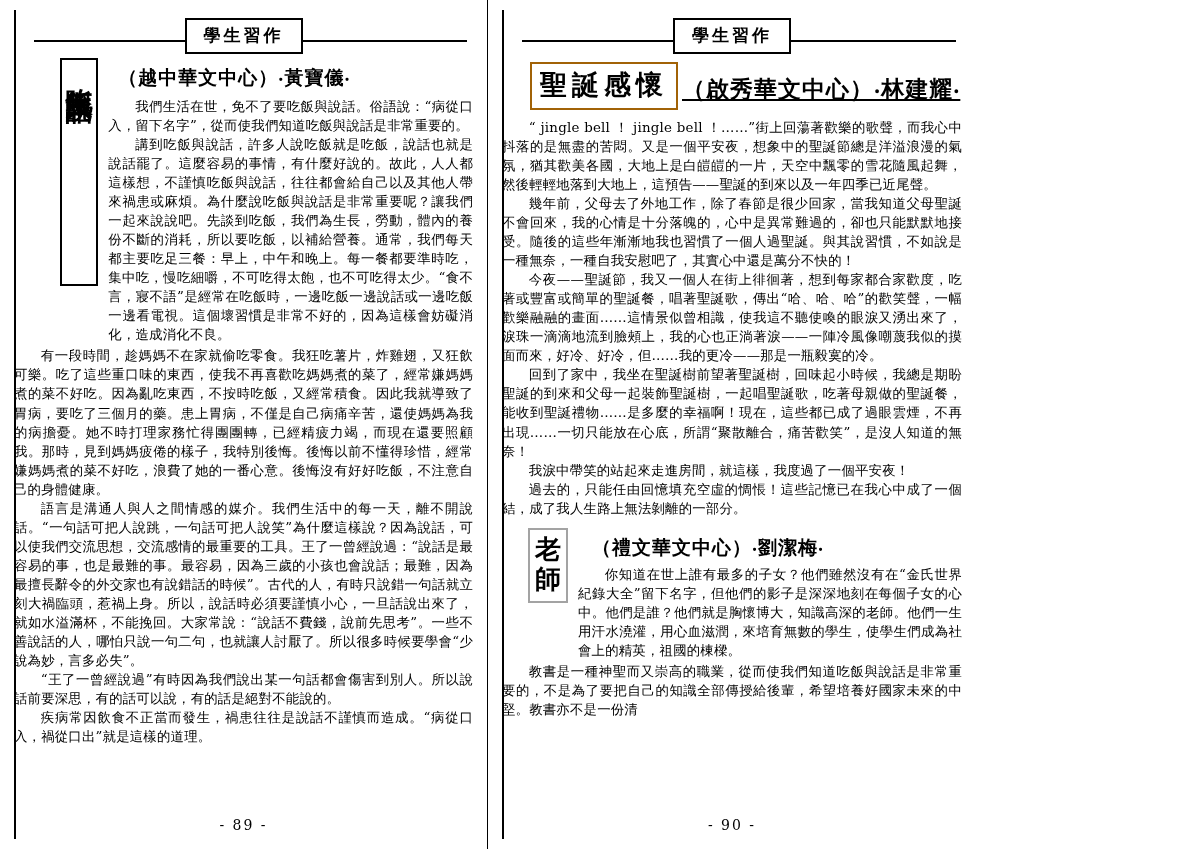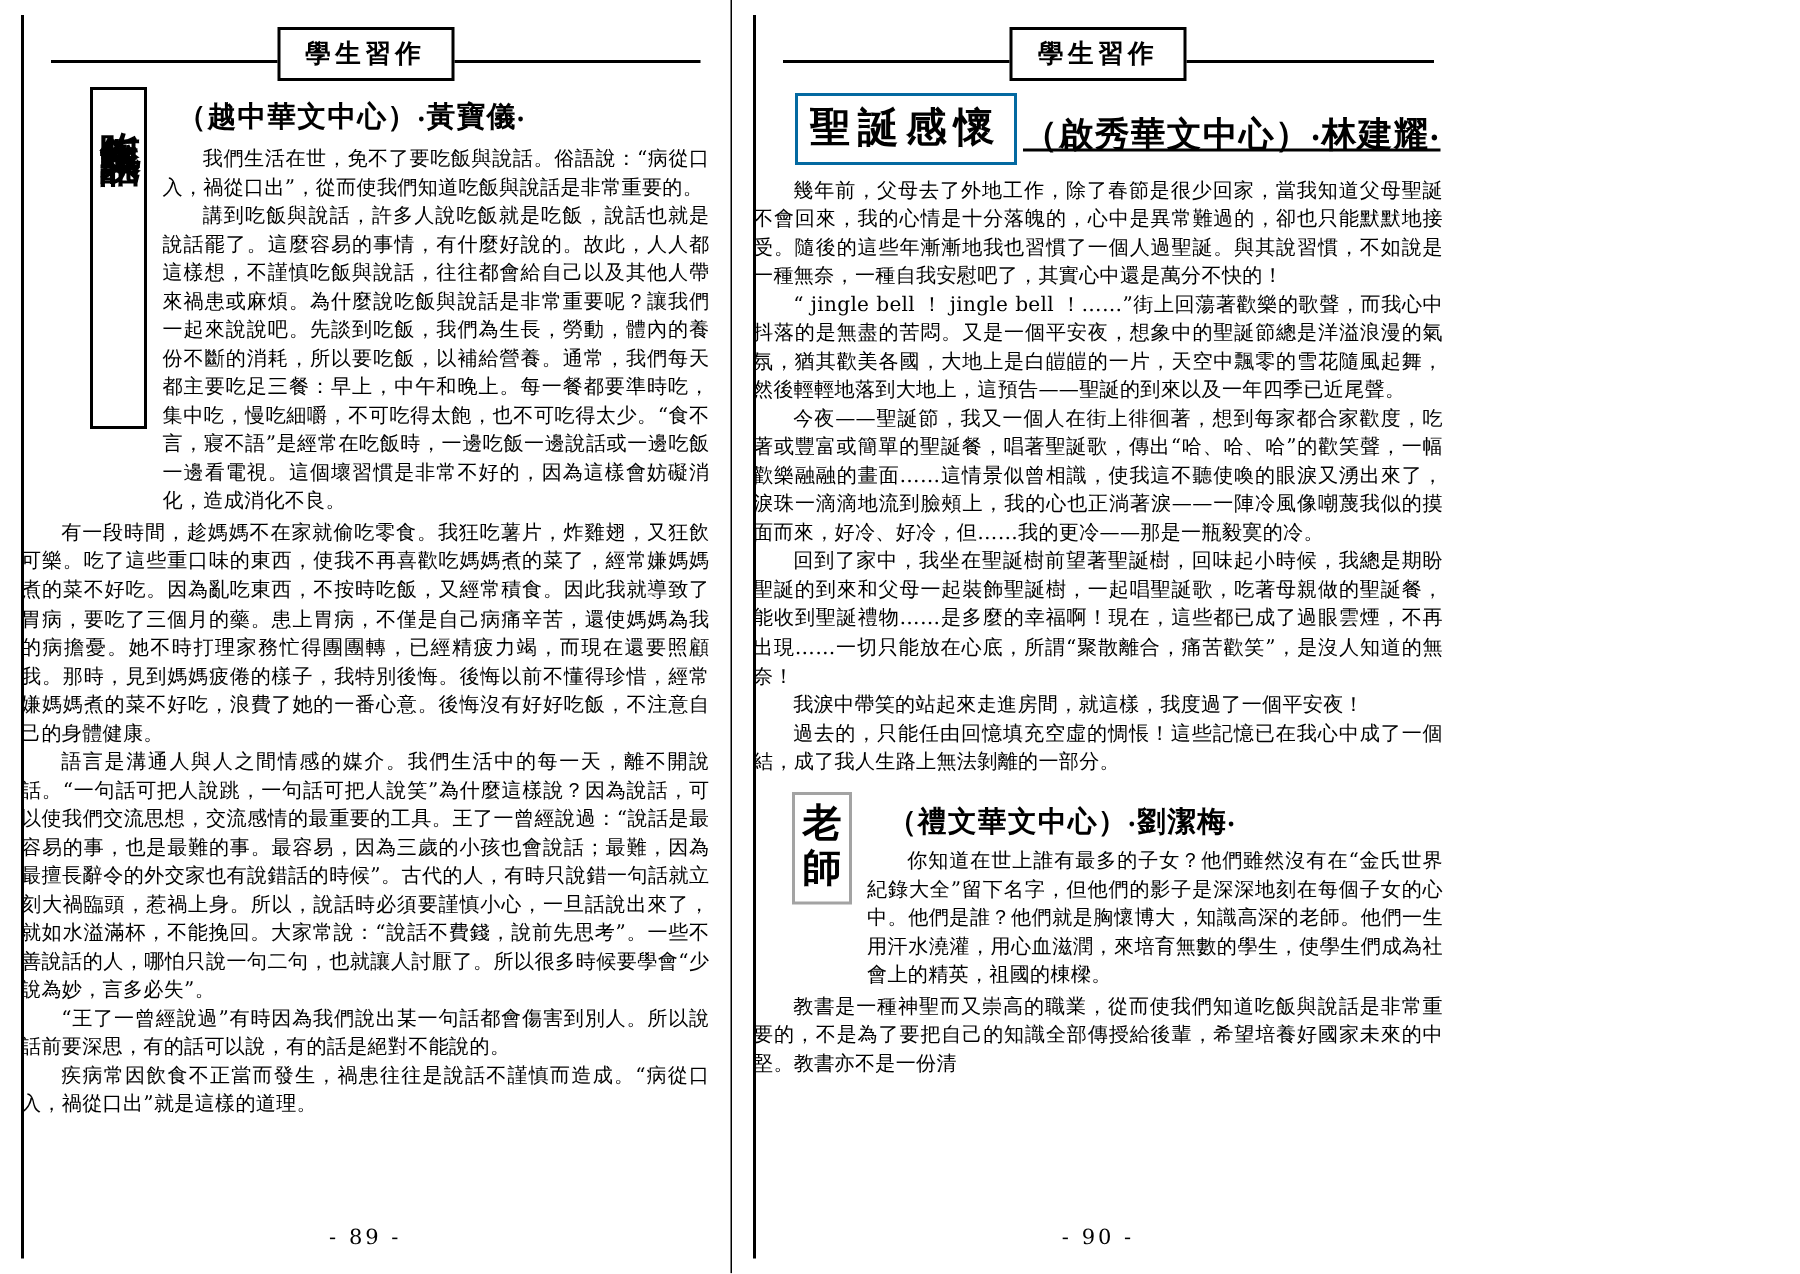--- a/index.html
+++ b/index.html
@@ -74,21 +74,21 @@
     writing-mode: vertical-rl;
     text-orientation: upright;
     letter-spacing: 2px;
     height: 228px;
     margin-left: 46px;
     background: #fff;
   }
 
   
   .htitle-box {
-    border: 2px solid #0369a1;
+    border: 2px solid #a16207;
     padding: 3px 8px 5px 8px;
     font-size: 27px;
     font-weight: bold;
     letter-spacing: 5px;
     margin-left: 28px;
     white-space: nowrap;
     background: #fff;
   }
   .byline {
     font-size: 19px;
@@ -166,21 +166,21 @@
 
       <div class="header-badge">學生習作</div>
       <div class="header-rule" style="margin-top:-14px; margin-left:20px; margin-right:6px;"></div>
 
       <div class="col-wrap" style="margin-top:7px;">
         <div class="title-row">
           <div class="vtitle-box float-title">吃飯與說話</div>
           <div style="flex:1;">
             <div class="byline">（越中華文中心）‧黃寶儀‧</div>
             <div class="body lead-under-title">
-              <p>我們生活在世，免不了要吃飯與說話。俗語說：“病從口入，禍從口出”，從而使我們知道吃飯與說話是非常重要的。</p>
+              <p>我們生活在世，免不了要吃飯與說話。俗語說：“病從口入，留下名字”，從而使我們知道吃飯與說話是非常重要的。</p>
               <p>講到吃飯與說話，許多人說吃飯就是吃飯，說話也就是說話罷了。這麼容易的事情，有什麼好說的。故此，人人都這樣想，不謹慎吃飯與說話，往往都會給自己以及其他人帶來禍患或麻煩。為什麼說吃飯與說話是非常重要呢？讓我們一起來說說吧。先談到吃飯，我們為生長，勞動，體內的養份不斷的消耗，所以要吃飯，以補給營養。通常，我們每天都主要吃足三餐：早上，中午和晚上。每一餐都要準時吃，集中吃，慢吃細嚼，不可吃得太飽，也不可吃得太少。“食不言，寢不語”是經常在吃飯時，一邊吃飯一邊說話或一邊吃飯一邊看電視。這個壞習慣是非常不好的，因為這樣會妨礙消化，造成消化不良。</p>
             </div>
           </div>
         </div>
 
         <div class="body after-title" style="margin-top:2px;">
           <p>有一段時間，趁媽媽不在家就偷吃零食。我狂吃薯片，炸雞翅，又狂飲可樂。吃了這些重口味的東西，使我不再喜歡吃媽媽煮的菜了，經常嫌媽媽煮的菜不好吃。因為亂吃東西，不按時吃飯，又經常積食。因此我就導致了胃病，要吃了三個月的藥。患上胃病，不僅是自己病痛辛苦，還使媽媽為我的病擔憂。她不時打理家務忙得團團轉，已經精疲力竭，而現在還要照顧我。那時，見到媽媽疲倦的樣子，我特別後悔。後悔以前不懂得珍惜，經常嫌媽媽煮的菜不好吃，浪費了她的一番心意。後悔沒有好好吃飯，不注意自己的身體健康。</p>
           <p>語言是溝通人與人之間情感的媒介。我們生活中的每一天，離不開說話。“一句話可把人說跳，一句話可把人說笑”為什麼這樣說？因為說話，可以使我們交流思想，交流感情的最重要的工具。王了一曾經說過：“說話是最容易的事，也是最難的事。最容易，因為三歲的小孩也會說話；最難，因為最擅長辭令的外交家也有說錯話的時候”。古代的人，有時只說錯一句話就立刻大禍臨頭，惹禍上身。所以，說話時必須要謹慎小心，一旦話說出來了，就如水溢滿杯，不能挽回。大家常說：“說話不費錢，說前先思考”。一些不善說話的人，哪怕只說一句二句，也就讓人討厭了。所以很多時候要學會“少說為妙，言多必失”。</p>
           <p>“王了一曾經說過”有時因為我們說出某一句話都會傷害到別人。所以說話前要深思，有的話可以說，有的話是絕對不能說的。</p>
           <p>疾病常因飲食不正當而發生，禍患往往是說話不謹慎而造成。“病從口入，禍從口出”就是這樣的道理。</p>
@@ -195,22 +195,22 @@
 
       <div class="header-badge">學生習作</div>
       <div class="header-rule" style="margin-top:-14px; margin-left:20px; margin-right:6px;"></div>
 
       <div class="title-row" style="margin-top:20px;">
         <div class="htitle-box">聖誕感懷</div>
         <div class="byline-right">（啟秀華文中心）‧林建耀‧</div>
       </div>
 
       <div class="body" style="margin-top:8px;">
+        <p>“ jingle bell ！ jingle bell ！……”街上回蕩著歡樂的歌聲，而我心中抖落的是無盡的苦悶。又是一個平安夜，想象中的聖誕節總是洋溢浪漫的氣氛，猶其歡美各國，大地上是白皚皚的一片，天空中飄零的雪花隨風起舞，然後輕輕地落到大地上，這預告——聖誕的到來以及一年四季已近尾聲。</p>
         <p>幾年前，父母去了外地工作，除了春節是很少回家，當我知道父母聖誕不會回來，我的心情是十分落魄的，心中是異常難過的，卻也只能默默地接受。隨後的這些年漸漸地我也習慣了一個人過聖誕。與其說習慣，不如說是一種無奈，一種自我安慰吧了，其實心中還是萬分不快的！</p>
-        <p>“ jingle bell ！ jingle bell ！……”街上回蕩著歡樂的歌聲，而我心中抖落的是無盡的苦悶。又是一個平安夜，想象中的聖誕節總是洋溢浪漫的氣氛，猶其歡美各國，大地上是白皚皚的一片，天空中飄零的雪花隨風起舞，然後輕輕地落到大地上，這預告——聖誕的到來以及一年四季已近尾聲。</p>
         <p>今夜——聖誕節，我又一個人在街上徘徊著，想到每家都合家歡度，吃著或豐富或簡單的聖誕餐，唱著聖誕歌，傳出“哈、哈、哈”的歡笑聲，一幅歡樂融融的畫面……這情景似曾相識，使我這不聽使喚的眼淚又湧出來了，淚珠一滴滴地流到臉頰上，我的心也正淌著淚——一陣冷風像嘲蔑我似的摸面而來，好冷、好冷，但……我的更冷——那是一瓶毅寞的冷。</p>
         <p>回到了家中，我坐在聖誕樹前望著聖誕樹，回味起小時候，我總是期盼聖誕的到來和父母一起裝飾聖誕樹，一起唱聖誕歌，吃著母親做的聖誕餐，能收到聖誕禮物……是多麼的幸福啊！現在，這些都已成了過眼雲煙，不再出現……一切只能放在心底，所謂“聚散離合，痛苦歡笑”，是沒人知道的無奈！</p>
         <p>我淚中帶笑的站起來走進房間，就這樣，我度過了一個平安夜！</p>
         <p>過去的，只能任由回憶填充空虛的惆悵！這些記憶已在我心中成了一個結，成了我人生路上無法剝離的一部分。</p>
       </div>
 
       <div class="section2">
         <div class="title-row" style="margin-top:4px;">
           <div class="teacher-title float-title">老師</div>
           <div style="flex:1;">

